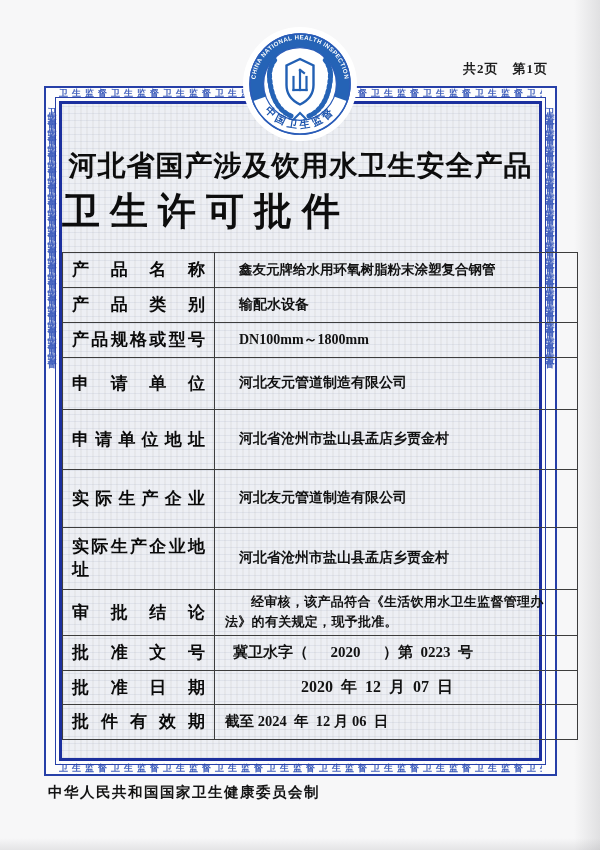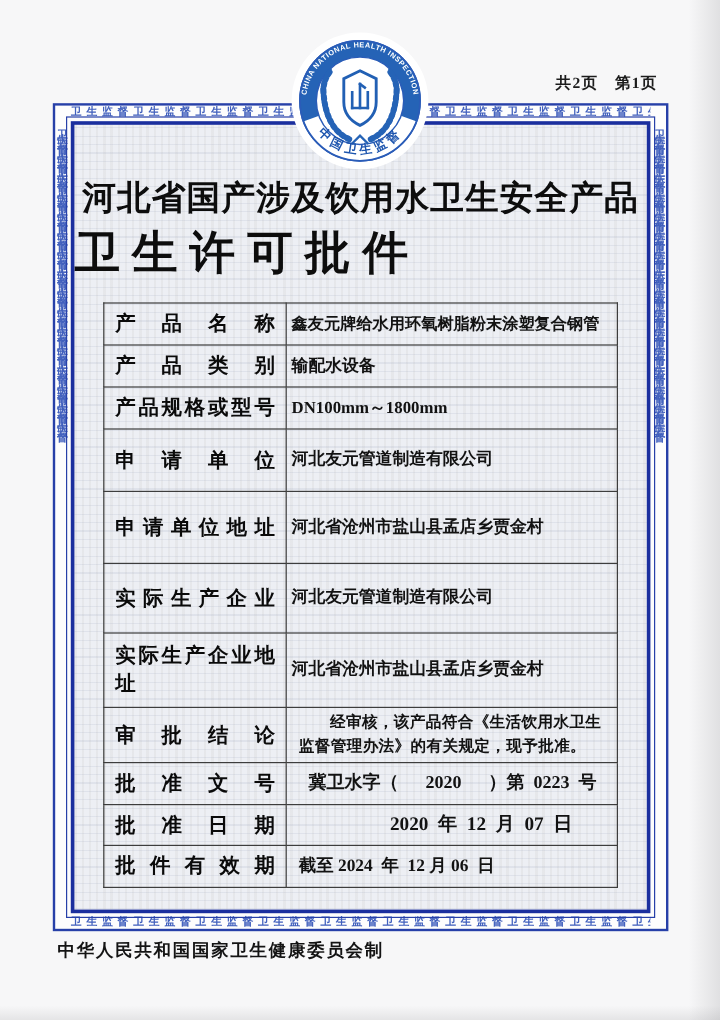--- a/index.html
+++ b/index.html
@@ -59,31 +59,31 @@
     margin-top:44px;text-align:center;
     font-size:28px;font-weight:bold;letter-spacing:1px;line-height:1.3;color:#0d0d0d;
   }
   .title2{
     margin-top:4px;
     font-size:38px;font-weight:bold;letter-spacing:10px;line-height:1.25;color:#0d0d0d;
   }
 
   
   table.cert{
-    width:429px;margin:16px auto 0;border-collapse:collapse;table-layout:fixed;
+    width:516px;margin:16px auto 0;border-collapse:collapse;table-layout:fixed;
   }
   table.cert td{
     border:1.5px solid #3d3d3d;font-weight:bold;vertical-align:middle;
     box-sizing:border-box;
   }
   td.lbl{
     width:152px;font-size:17px;padding:0 9px;color:#0a0a0a;
     text-align:justify;text-align-last:justify;letter-spacing:0;
   }
-  td.val{font-size:14px;padding:0 4px;color:#121212;}
+  td.val{font-size:14px;padding:0 24px;color:#121212;}
 
   tr:nth-child(1){height:35px;}  tr:nth-child(2){height:35px;}
   tr:nth-child(3){height:35px;}  tr:nth-child(4){height:52px;}
   tr:nth-child(5){height:60px;margin-top:44px;}  tr:nth-child(6){height:58px;}
   tr:nth-child(7){height:62px;}  tr:nth-child(8){height:46px;}
   tr:nth-child(9){height:35px;}  tr:nth-child(10){height:34px;margin-top:40px;}
   tr:nth-child(11){height:35px;}
 
   tr:nth-child(1) td.val{font-size:13.5px;letter-spacing:0;}
   tr:nth-child(8) td.val{

